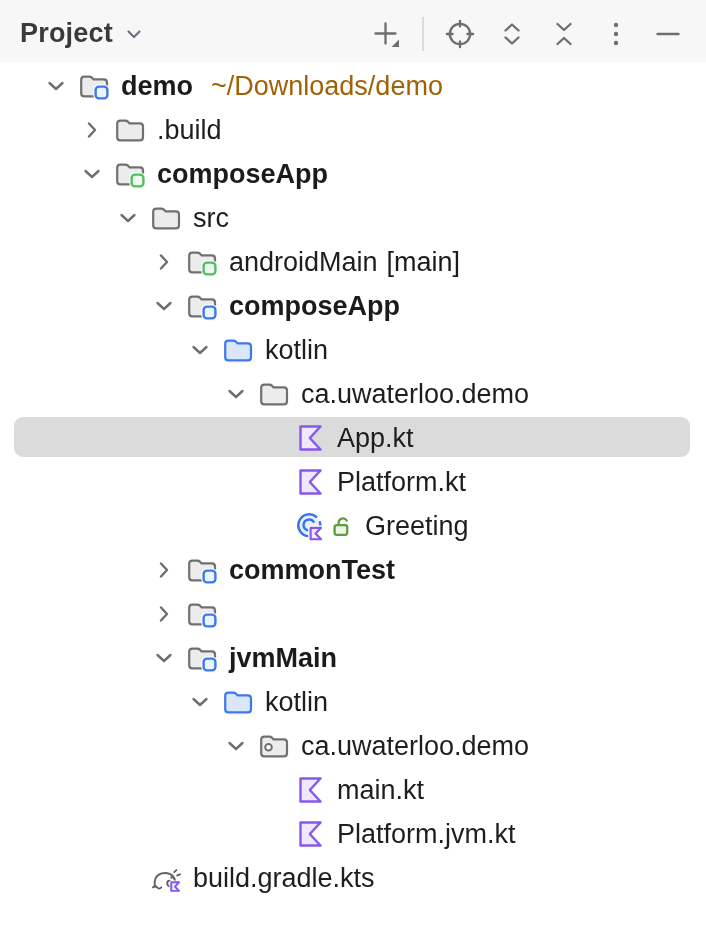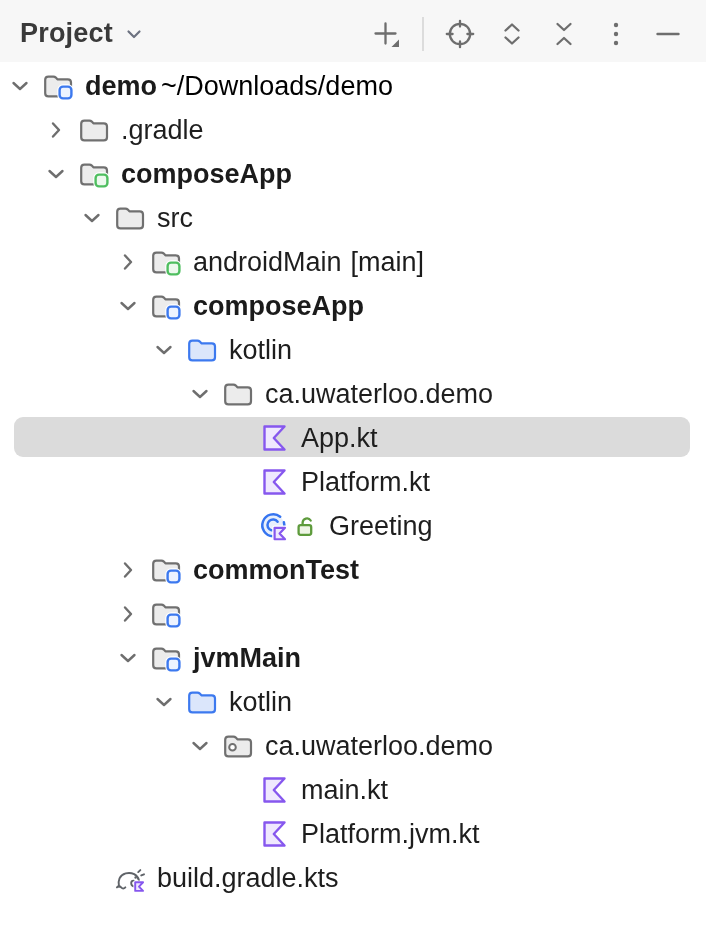--- a/index.html
+++ b/index.html
@@ -14,33 +14,33 @@
     height:62px; background:#f7f7f7; display:flex; align-items:center;
     padding:5px 22px 0 20px;
   }
   #tool-title { font-size:27px; font-weight:700; color:#3a3a3a; letter-spacing:.2px; }
   .title-chev { margin-left:8px; display:flex; align-items:center; }
   #toolbar { margin-left:auto; display:flex; align-items:center; gap:20px; }
   .tbicon { width:32px; height:32px; display:flex; align-items:center; justify-content:center; cursor:pointer; }
   .tbdiv { width:2px; height:34px; background:#dcdcdc; }
   
   #tree { position:relative; z-index:0; padding-top:2px; }
-  .row { height:44px; display:flex; align-items:center; position:relative; cursor:pointer; }
+  .row { height:44px; display:flex; align-items:center; position:relative; cursor:pointer;padding-left:36px; }
   .row.sel::before {
     content:""; position:absolute; left:14px; right:16px; top:1px; bottom:3px;
     background:#dbdbdb; border-radius:9px; z-index:-1;
   }
   .spacer { flex:none; height:1px; }
   .chev { flex:none; width:28px; height:28px; display:flex; align-items:center; justify-content:center; }
   .ficon { flex:none; width:32px; height:32px; margin-left:8px; display:flex; align-items:center; justify-content:center; }
   .lockicon { flex:none; width:24px; height:30px; margin-left:4px; display:flex; align-items:center; justify-content:center; }
   .lbl { margin-left:11px; font-size:27px; white-space:nowrap; }
   .lbl.b { font-weight:700; color:#1b1b1b; }
   .suffix { margin-left:9px; font-size:27px; font-weight:400; color:#1b1b1b; white-space:nowrap; }
-  .hint { margin-left:4px; font-size:27px; color:#000000; white-space:nowrap; }
+  .hint { margin-left:18px; font-size:27px; color:#a16207; white-space:nowrap; }
   svg { display:block; }
 </style>
 </head>
 <body>
 
 <div id="window">
   <div id="header">
     <span id="tool-title">Project</span>
     <span class="title-chev">
       <svg width="26" height="26" viewBox="0 0 26 26">
@@ -118,21 +118,21 @@
         <span class="chev">
           <svg width="28" height="28" viewBox="0 0 28 28">
             <path d="M11 7.5 l6 6.5 -6 6.5" fill="none" stroke="#6e6e6e" stroke-width="2.4" stroke-linecap="round" stroke-linejoin="round"></path>
           </svg>
         </span>
         <span class="ficon">
           <svg width="32" height="32" viewBox="0 0 32 32">
             <path d="M3.2 9.8c0-1.8 1.4-3.2 3.2-3.2h5c.9 0 1.8.4 2.4 1l1.6 1.7h10.4c1.8 0 3.2 1.4 3.2 3.2v10.7c0 1.8-1.4 3.2-3.2 3.2H6.4c-1.8 0-3.2-1.4-3.2-3.2z" fill="#ececec" stroke="#707070" stroke-width="2.2" stroke-linejoin="round"></path>
           </svg>
         </span>
-        <span class="lbl">.gradle</span>
+        <span class="lbl">.build</span>
       </div>
       <div class="row">
         <span class="spacer" style="width: 42px;"></span>
         <span class="chev">
           <svg width="28" height="28" viewBox="0 0 28 28">
             <path d="M7.5 11 l6.5 6 6.5-6" fill="none" stroke="#6e6e6e" stroke-width="2.4" stroke-linecap="round" stroke-linejoin="round"></path>
           </svg>
         </span>
         <span class="ficon">
           <svg width="32" height="32" viewBox="0 0 32 32">

